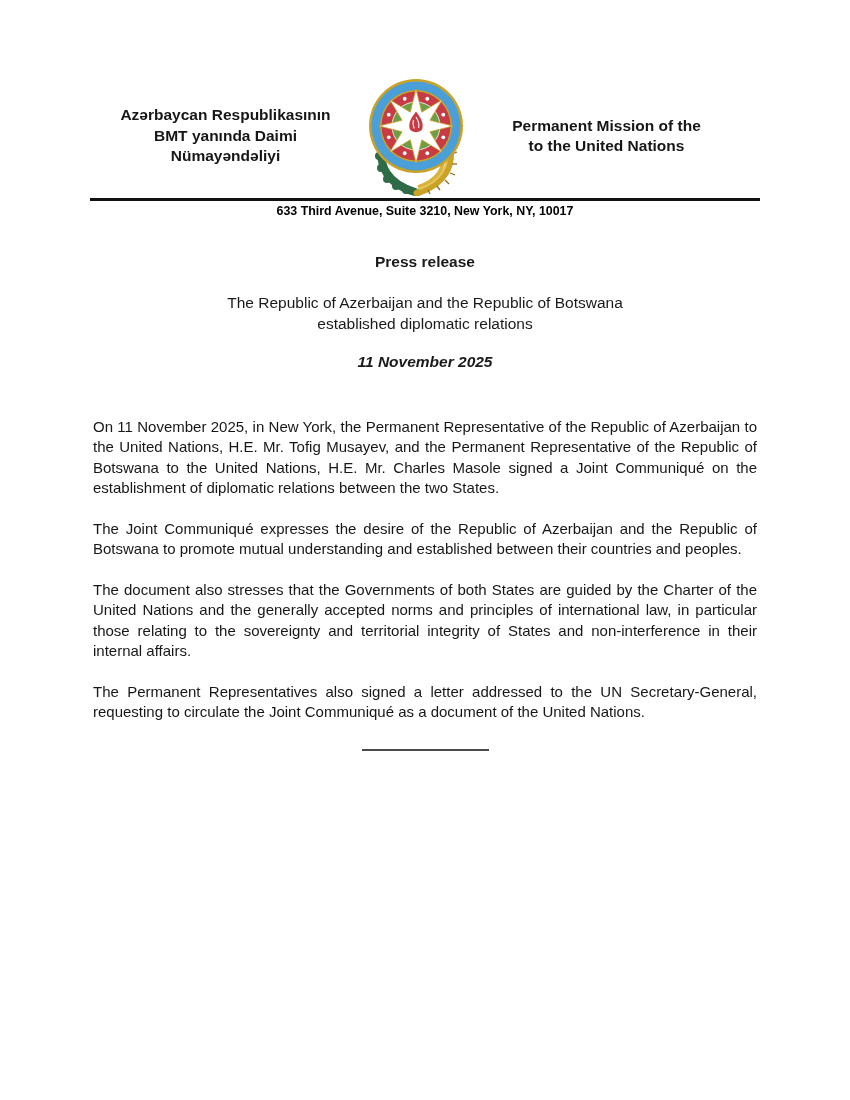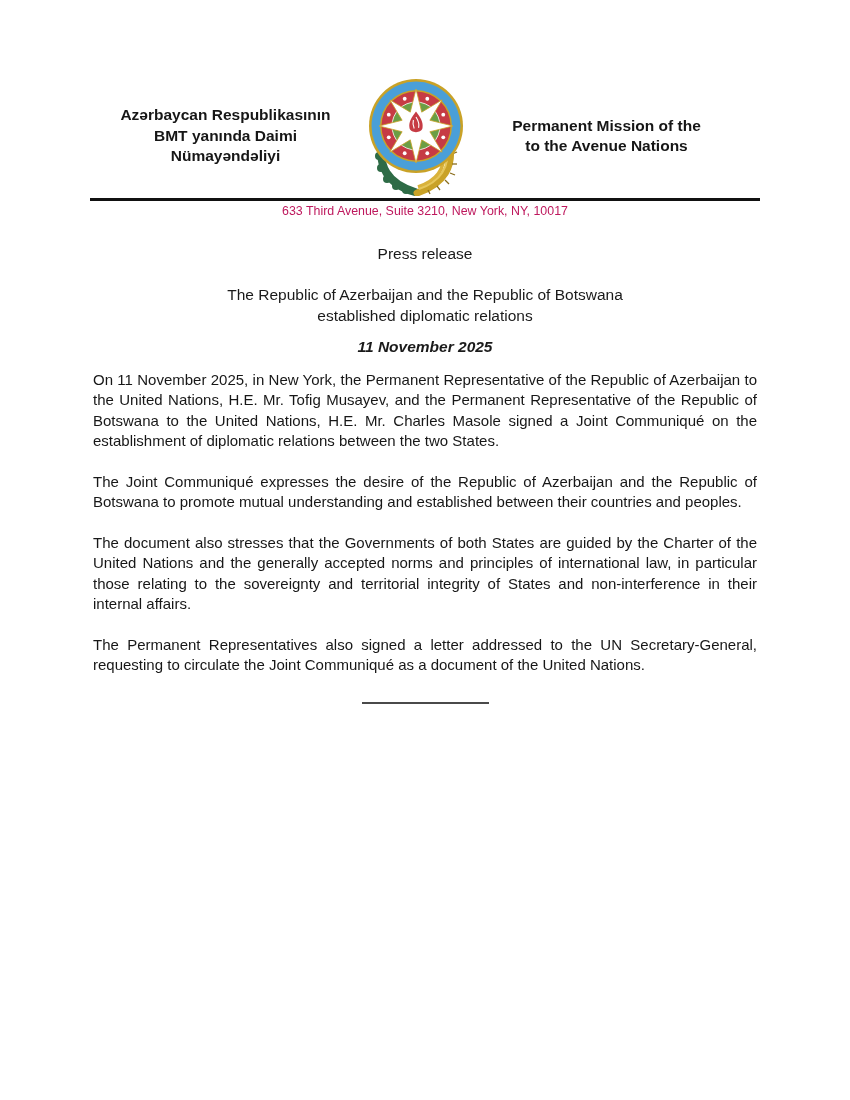--- a/index.html
+++ b/index.html
@@ -19,37 +19,37 @@
     font-weight: bold; font-size: 15.5px; line-height: 20.5px; color: #161616;
   }
   .emblem-wrap { width: 110px; display: flex; justify-content: center; }
   .emblem-wrap svg { display: block; }
   .header-rule {
     margin: 2px 90px 0 90px; border: none;
     border-top: 3px solid #111; height: 0;
   }
   .contact-block { text-align: center; margin-top: 3px; }
   .contact-line {
-    font-weight: normal; font-size: 12.4px; line-height: 15.5px; color: #be185d;
+    font-weight: bold; font-size: 12.4px; line-height: 15.5px; color: #000000;
   }
   
   .doc-kind {
-    margin-top: 24px; text-align: center;
-    font-weight: normal; font-size: 15.5px; line-height: 20.5px;
+    margin-top: 32px; text-align: center;
+    font-weight: bold; font-size: 15.5px; line-height: 20.5px;
   }
   .doc-title { margin-top: 21px; text-align: center; }
   .doc-title .title-line {
     font-weight: normal; font-size: 15.5px; line-height: 20.5px;
   }
   .doc-date {
-    margin-top: 11px; text-align: center;
+    margin-top: 18px; text-align: center;
     font-weight: bold; font-style: italic; font-size: 15.5px; line-height: 20.5px;
   }
   
-  .body-text { padding: 0 93px; margin-top: 12px; }
+  .body-text { padding: 0 93px; margin-top: 44px; }
   .body-text p {
     margin: 0 0 20px 0; text-align: justify;
     font-size: 15px; line-height: 20.5px; color: #171717;
   }
   .signature-rule {
     width: 127px; margin: 26px auto 0 auto;
     border: none; border-top: 2px solid #4a4a4a; height: 0;
   }
 </style>
 </head>
@@ -107,21 +107,21 @@
         </g>
 
         <path d="M50 35.5 C54.5 41.5 57.5 46 56.5 52 C55.6 57.5 44.4 57.5 43.5 52 C42.5 46 45.5 41.5 50 35.5 Z" fill="#C63B44"></path>
         <path d="M50 41 C52.4 44.8 53.6 48 52.6 51.8" fill="none" stroke="#ffffff" stroke-width="1.1"></path>
         <path d="M47.4 44 C46.6 47 46.9 49.6 48.2 52.4" fill="none" stroke="#ffffff" stroke-width="1.1"></path>
       </svg>
     </div>
 
     <div class="lh-col">
       <div class="lh-line">Permanent Mission of the</div>
-      <div class="lh-line">to the Avenue Nations</div>
+      <div class="lh-line">to the United Nations</div>
     </div>
   </div>
 
   <hr class="header-rule">
 
   <div class="contact-block">
     <div class="contact-line">633 Third Avenue, Suite 3210, New York, NY, 10017</div>
   </div>
 
   <div class="doc-kind">Press release</div>

